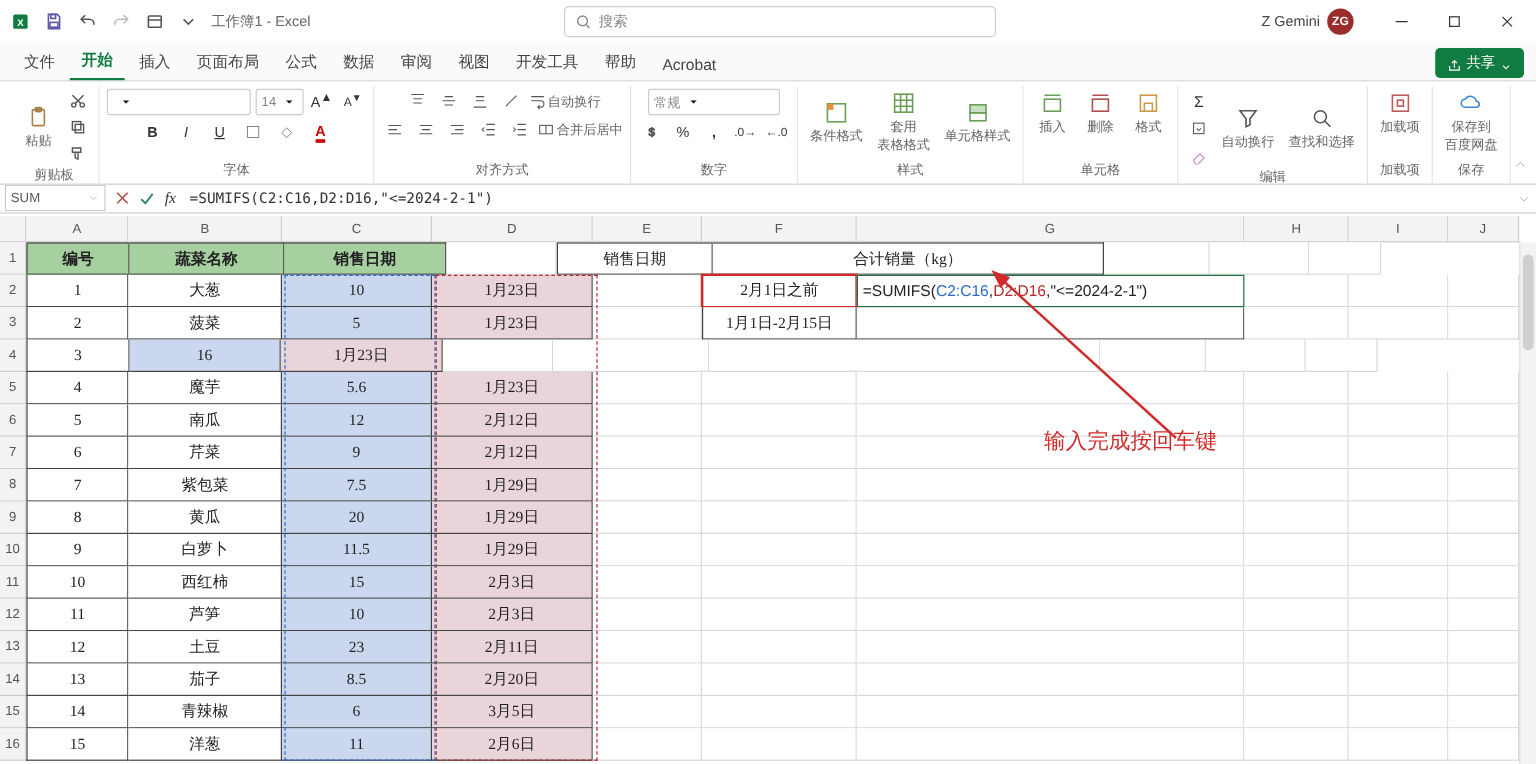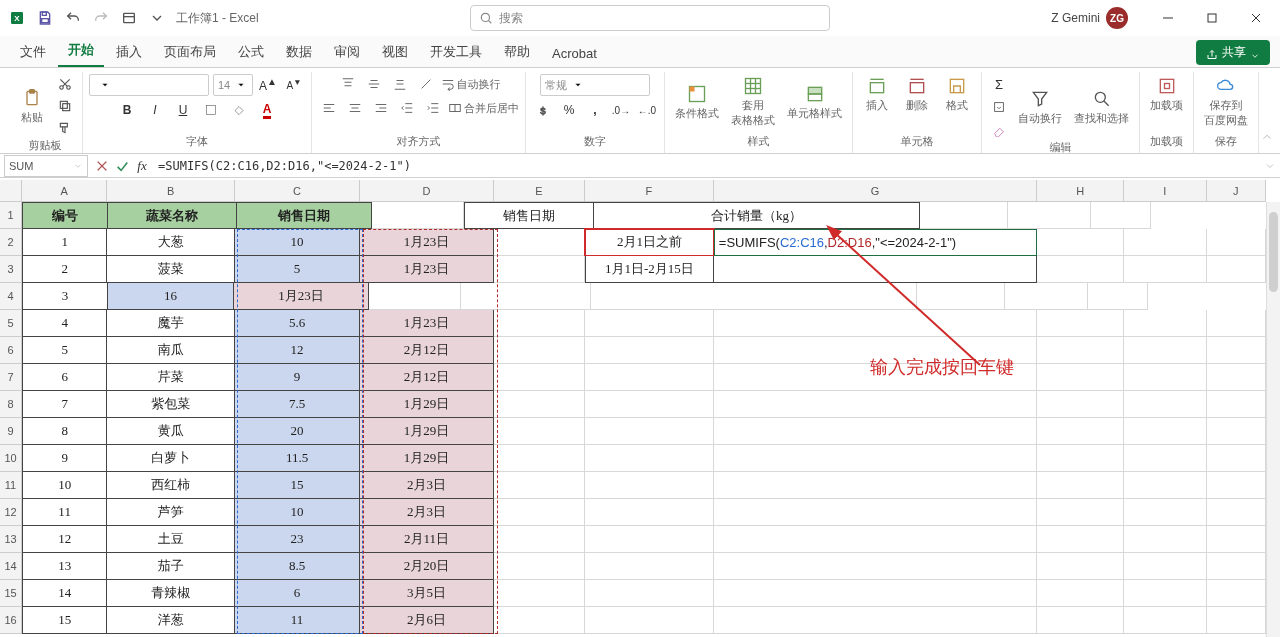--- a/index.html
+++ b/index.html
@@ -34,21 +34,21 @@
   .rbtn { display:flex; flex-direction:column; align-items:center; justify-content:center; padding:2px 4px; border-radius:4px; min-width:36px; gap:2px; font-size:11px; color:#666; }
   .rbtn svg { width:20px; height:20px; }
   .rbtn-sm { width:22px; height:20px; display:flex; align-items:center; justify-content:center; border-radius:3px; }
   .rbtn-sm svg { width:14px; height:14px; }
   .stack { display:flex; flex-direction:column; gap:2px; }
   .combo { border:1px solid #ccc; height:22px; display:flex; align-items:center; padding:0 4px; font-size:11px; color:#888; background:#fff; border-radius:2px; gap:6px; }
   .combo svg { width:10px;height:10px; }
   .ribbon-collapse { position:absolute; right:6px; bottom:6px; }
 
   
-  .formulabar { height:24px; display:flex; align-items:center; border-bottom:1px solid #d0d0d0; }
+  .formulabar { height:24px; display:flex; border-bottom:1px solid #d0d0d0; }
   .namebox { width:84px; height:22px; border:1px solid #ccc; margin:0 4px; display:flex; align-items:center; padding:0 4px; font-size:11px; color:#555; justify-content:space-between; }
   .namebox svg{ width:10px;height:10px; }
   .fx-btn { width:20px; height:22px; display:flex; align-items:center; justify-content:center; }
   .fx-btn svg{width:14px;height:14px;}
   .formula-input { flex:1; height:22px; padding:0 6px; font-size:12px; font-family:Consolas,monospace; color:#333; display:flex; align-items:center; }
   .fb-expand { width:20px; display:flex;align-items:center;justify-content:center;}
 
   
   .sheet { position:absolute; top:180px; left:0; right:0; bottom:0; overflow:hidden; }
   .corner { position:absolute; left:0; top:0; width:22px; height:22px; background:#f3f3f3; border-right:1px solid #ccc; border-bottom:1px solid #ccc; }

